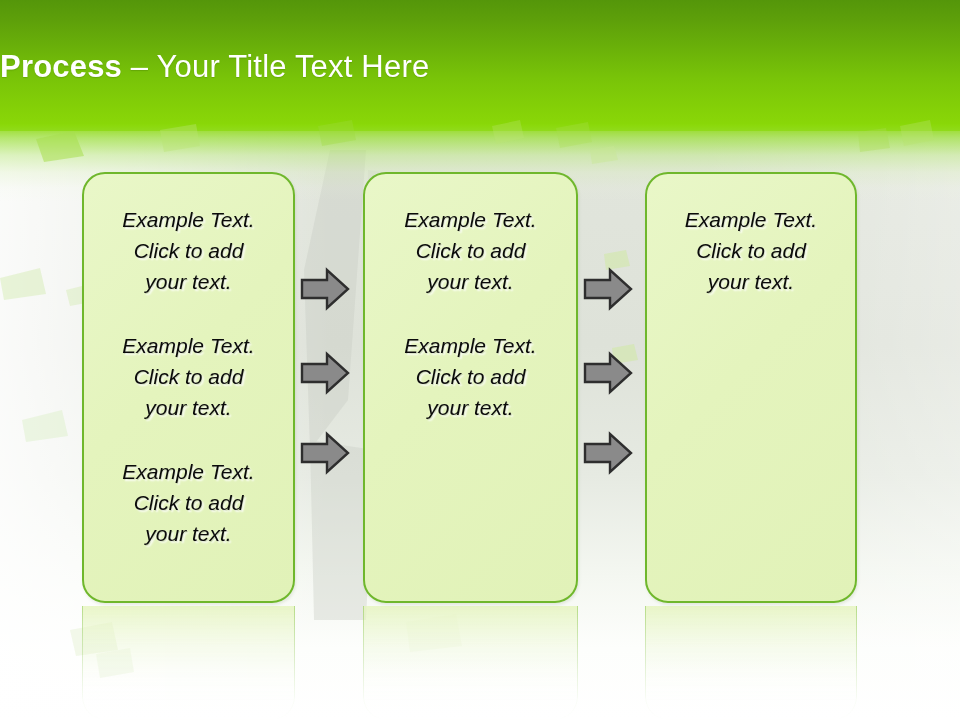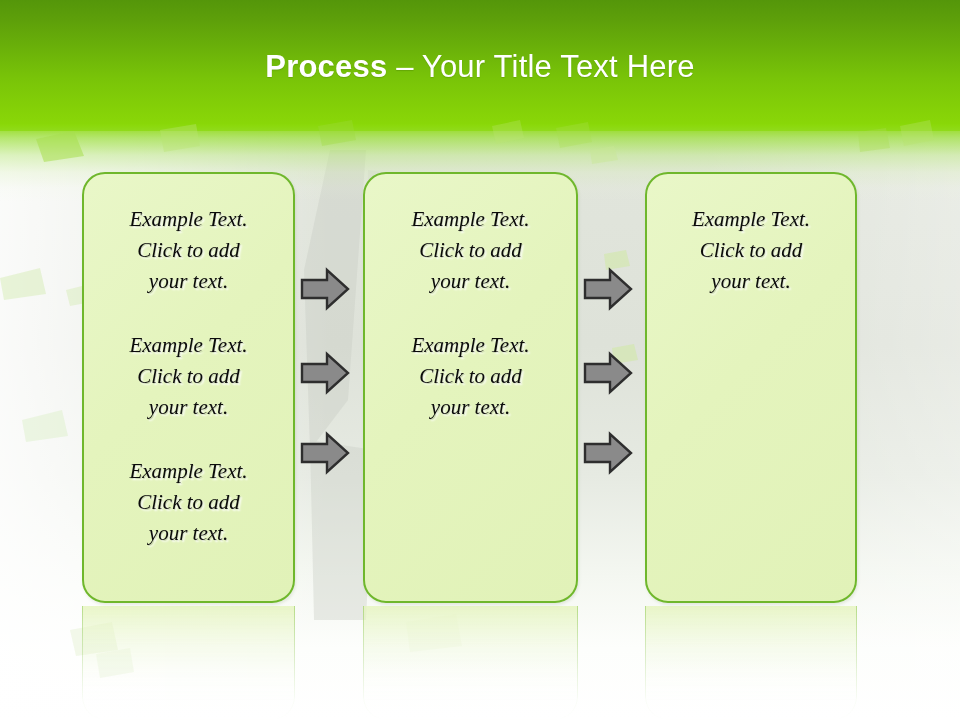--- a/index.html
+++ b/index.html
@@ -93,21 +93,21 @@
     position: absolute;
     left: 0; top: 0;
     width: 960px; height: 720px;
   }
 
   
   .title {
     position: absolute;
     left: 0; top: 47px;
     width: 960px;
-    text-align: center;
+    text-align: left;
     color: #ffffff;
     font-size: 31px;
     line-height: 40px;
     letter-spacing: 0.2px;
     white-space: pre;
     text-shadow: 0 1px 1px rgba(40,80,0,0.22);
   }
   .title .t-strong { font-weight: bold; }
   .title .t-rest   { font-weight: normal; }
 
@@ -131,21 +131,20 @@
   .box-text {
     font-size: 21px;
     line-height: 31px;
     font-style: italic;
     color: #0b0b0b;
     text-align: center;
     white-space: pre-line;
     text-shadow: 2px 2px 2px rgba(255,255,255,0.95),
                  1px 1px 0px rgba(160,175,140,0.55);
     margin: 0 0 33px 0;
-    font-family: Liberation Serif, serif;
   }
   .box-text:last-child { margin-bottom: 0; }
 
   
   .reflect {
     position: absolute;
     top: 606px;
     height: 114px;
     border: 1.5px solid rgba(111,183,44,0.40);
     border-top: none;

